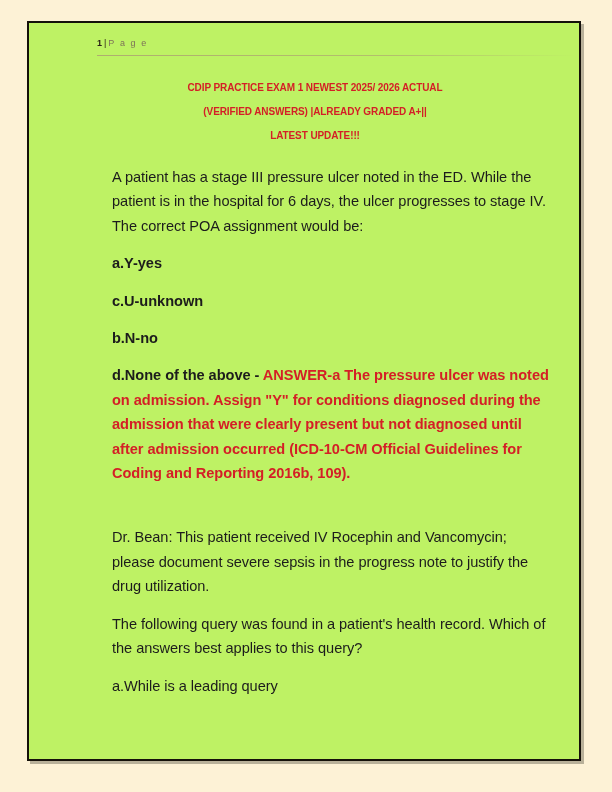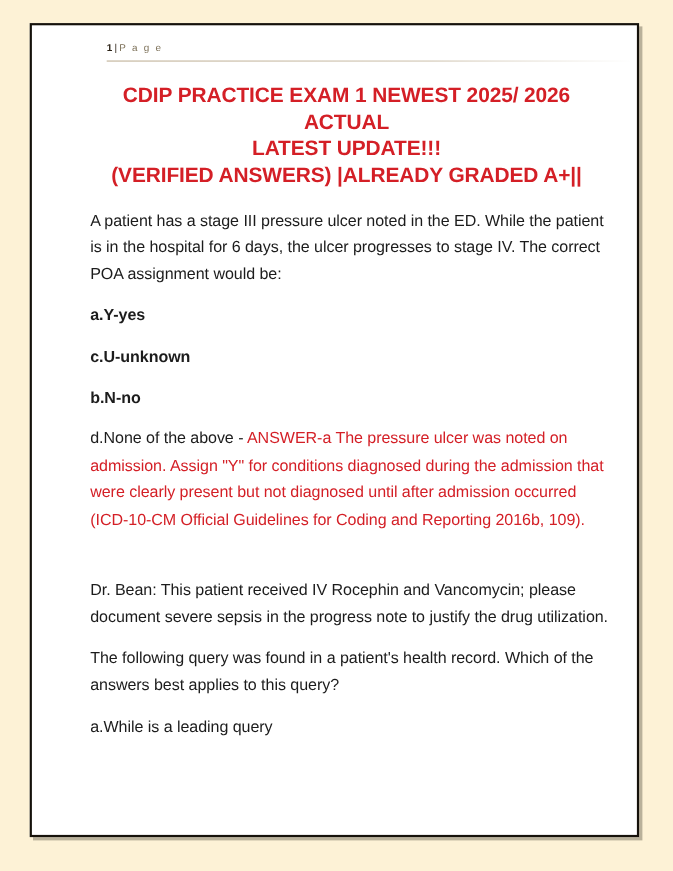--- a/index.html
+++ b/index.html
@@ -13,21 +13,21 @@
     font-family: "Liberation Sans", sans-serif;
     overflow: hidden;
   }
 
   .page-frame {
     position: absolute;
     left: 27px;
     top: 21px;
     width: 554px;
     height: 740px;
-    background: #ffffff;
+    background: #bef264;
     border: 2px solid #15110a;
     box-sizing: border-box;
     box-shadow: 3px 3px 0 rgba(30,25,15,0.30);
     padding-left: 36px;
   }
 
   .page-inner {
     position: absolute;
     left: 0; top: 0; right: 0; bottom: 0;
     padding: 14px 22px 0 40px;
@@ -63,56 +63,56 @@
                 rgba(170,150,115,0.55) 62%,
                 rgba(170,150,115,0.0) 100%);
   }
 
   
   .doc-title {
     margin: 20px 10px 0 14px;
     text-align: center;
     color: #d41f26;
     font-weight: bold;
-    font-size: 19px;
+    font-size: 10px;
     line-height: 24px;
     letter-spacing: -0.1px;
   }
 
   
   .body-block {
-    margin: 17px 4px 0 13px;
+    margin: 17px 4px 0 43px;
   }
   .para {
     font-size: 14.6px;
     line-height: 24.4px;
     color: #1c1c1c;
     margin: 0 0 13px 0;
     letter-spacing: -0.05px;
   }
   .para.tight { margin-bottom: 13px; font-weight: bold; }
-  .para.answer-para { margin-bottom: 0; }
+  .para.answer-para { margin-bottom: 0; font-weight: bold; }
   .spacer-gap { height: 40px; }
   .red { color: #d41f26; }
 </style>
 </head>
 <body>
 
 <div class="page-frame">
   <div class="page-inner">
 
     <div class="page-header">
       <span class="pg-num">1</span><span class="pg-bar">|</span><span>P a g e</span>
     </div>
     <div class="header-rule"></div>
 
     <div class="doc-title">
       <div>CDIP PRACTICE EXAM 1 NEWEST 2025/ 2026 ACTUAL</div>
+      <div>(VERIFIED ANSWERS) |ALREADY GRADED A+||</div>
       <div>LATEST UPDATE!!!</div>
-      <div>(VERIFIED ANSWERS) |ALREADY GRADED A+||</div>
     </div>
 
     <div class="body-block">
 
       <p class="para">A patient has a stage III pressure ulcer noted in the ED. While the patient is in the hospital for 6 days, the ulcer progresses to stage IV. The correct POA assignment would be:</p>
 
       <p class="para tight">a.Y-yes</p>
       <p class="para tight">c.U-unknown</p>
       <p class="para tight">b.N-no</p>
 

